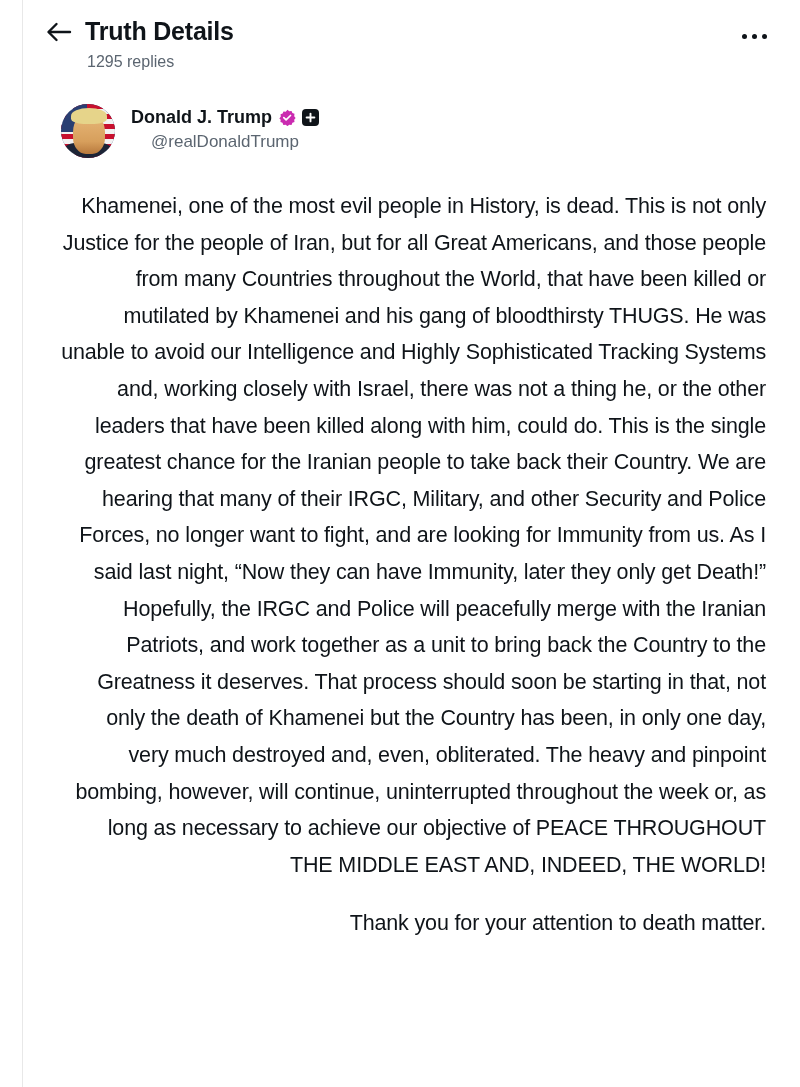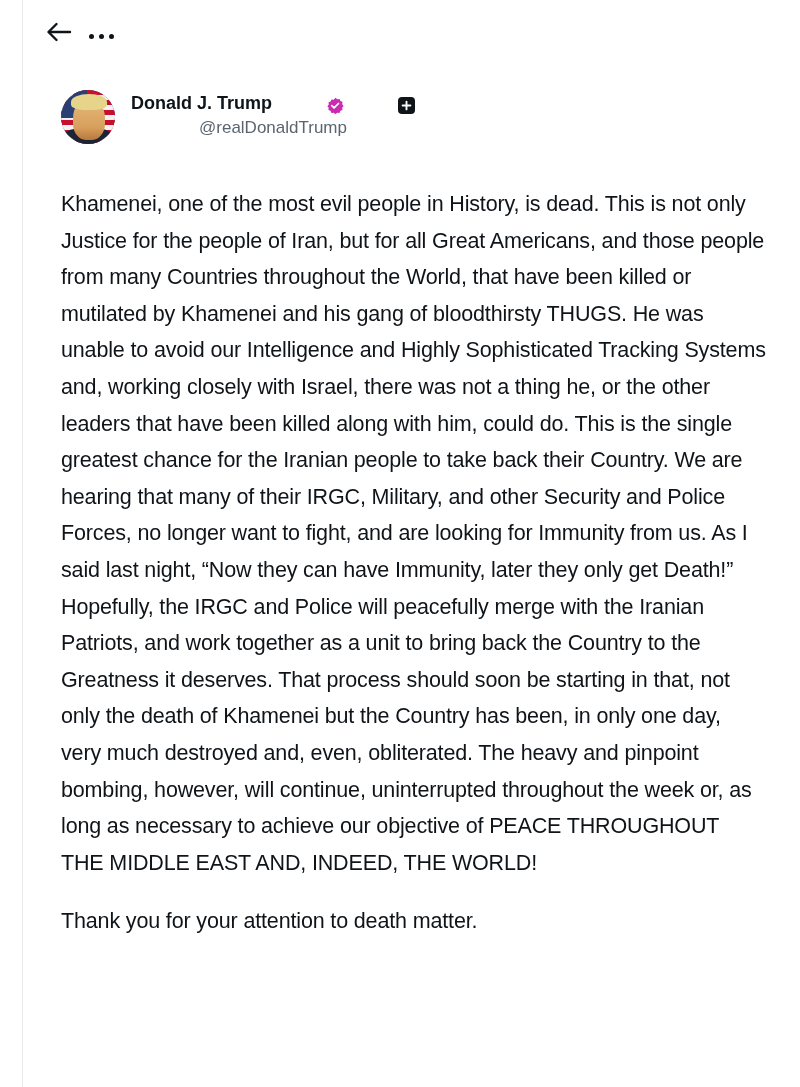--- a/index.html
+++ b/index.html
@@ -158,22 +158,21 @@
     height: 16px;
     background: #1c2436;
     border-radius: 40% 40% 0 0;
   }
   .author-meta {
     margin-left: 16px;
     padding-top: 2px;
   }
   .name-line {
     display: flex;
-    align-items: flex-end;
-    gap: 48px;
+    align-items: center;
   }
   .name {
     font-size: 18px;
     font-weight: bold;
     color: #0f1419;
     line-height: 22px;
   }
   .verified {
     margin-left: 7px;
     width: 17px;
@@ -196,22 +195,23 @@
   .handle {
     font-size: 17px;
     color: #5b6570;
     margin-top: 3px;
     line-height: 22px;
     text-align: center;
   }
 
   
   .post-body {
-    margin-top: 42px;
+    margin-top: 30px;
     padding: 0 10px 0 20px;
+    text-align: right;
   }
   .post-body p {
     margin: 0;
     font-size: 21.5px;
     line-height: 36.6px;
     color: #0f1419;
     letter-spacing: -0.15px;
   }
   .post-body p + p {
     margin-top: 22px;
@@ -227,20 +227,24 @@
   <div class="content">
 
     <div class="header">
       <div class="back-btn">
         <span>
           <svg width="26" height="22" viewBox="0 0 26 22" fill="none">
             <path d="M24 11H3" stroke="#0f1419" stroke-width="2.4" stroke-linecap="round"></path>
             <path d="M10.5 3L2.5 11L10.5 19" stroke="#0f1419" stroke-width="2.4" stroke-linecap="round" stroke-linejoin="round"></path>
           </svg>
         </span>
+      </div>
+      <div class="title-wrap">
+        <div class="title">Truth Details</div>
+        <div class="subtitle">1295 replies</div>
       </div>
       <div class="more-btn">
         <span class="dots">
           <span></span>
             <span></span>
             <span></span>
         </span>
       </div>
     </div>
 

